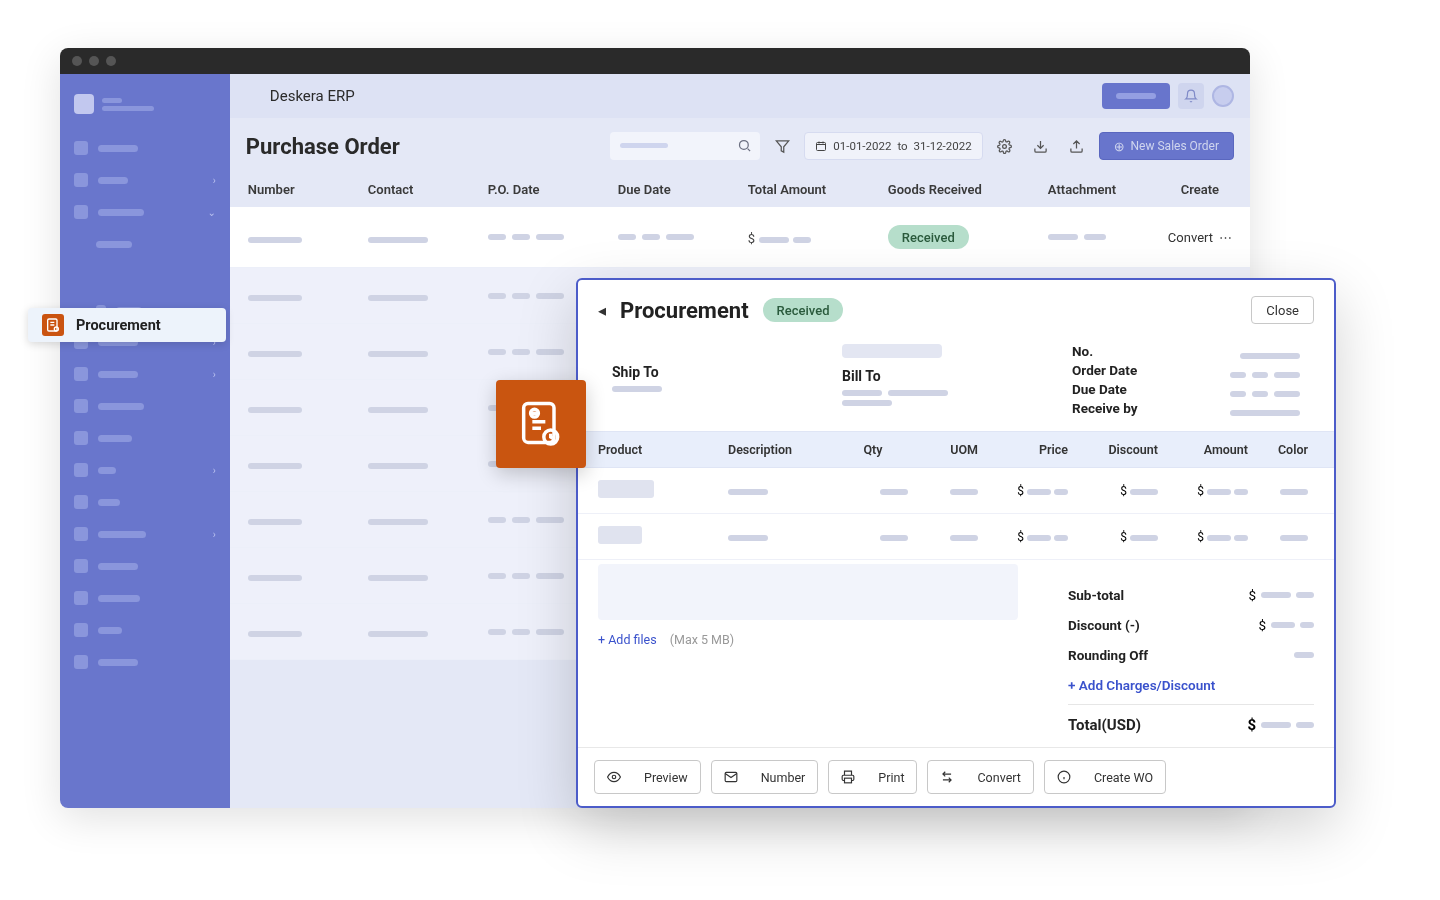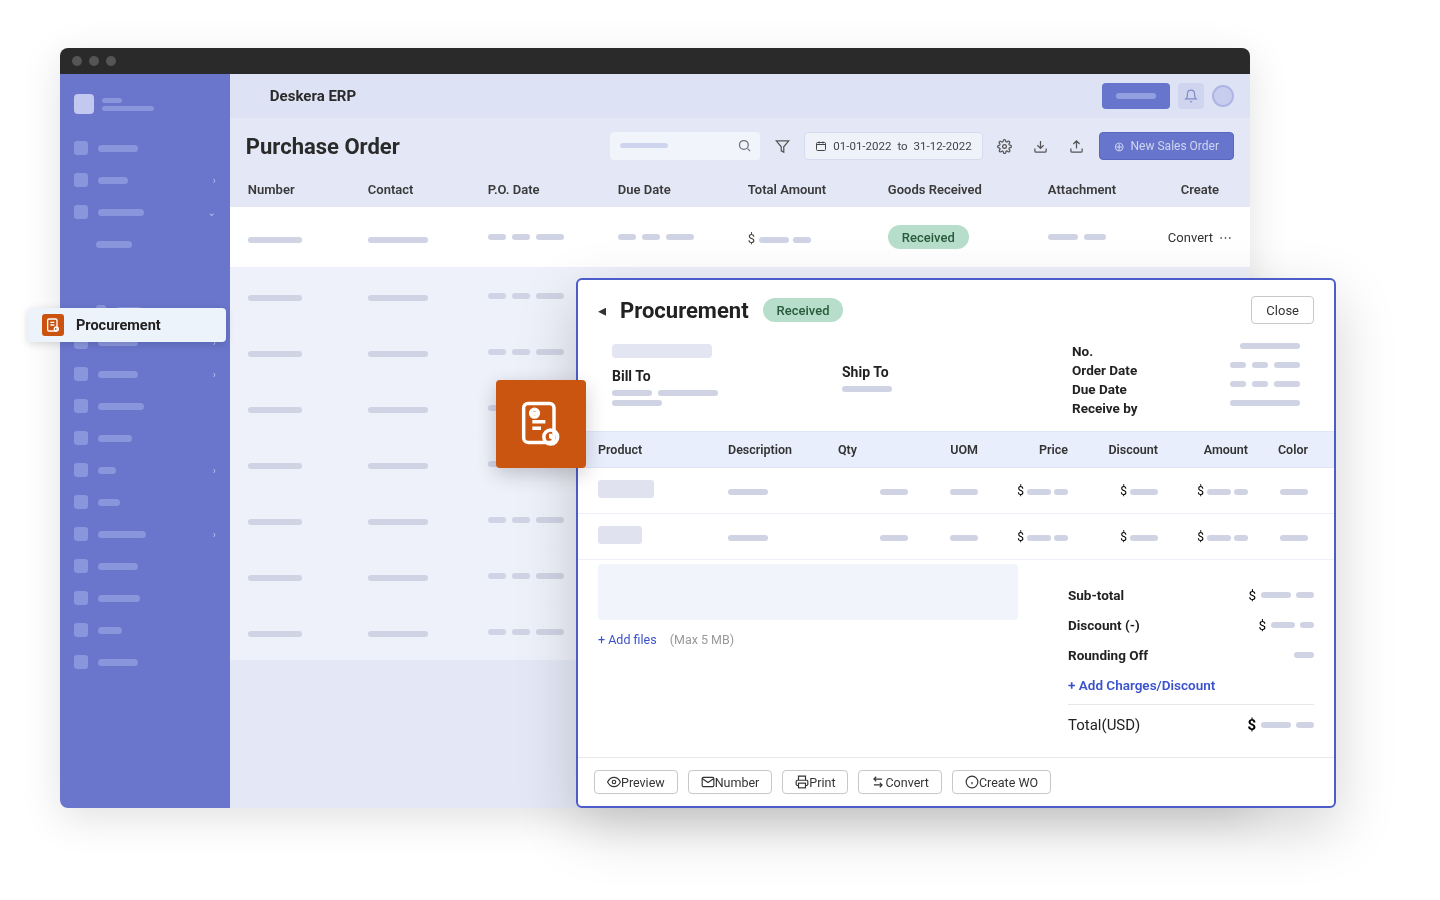--- a/index.html
+++ b/index.html
@@ -20,21 +20,21 @@
 .sb-bar { height: 5px; border-radius: 3px; background: #8a96dc; }
 .sb-item { display: flex; align-items: center; height: 32px; padding: 0 14px; gap: 10px; position: relative; }
 .sb-icon { width: 14px; height: 14px; border-radius: 3px; background: #8a96dc; flex: none; }
 .sb-label { height: 7px; border-radius: 4px; background: #8a96dc; }
 .sb-chev { margin-left: auto; color: #b9c1ef; font-size: 10px; }
 .sb-sub { padding-left: 36px; }
 
 .main { flex: 1; background: #e4e8f6; display: flex; flex-direction: column; }
 
 .topbar { height: 44px; background: #dde2f4; display: flex; align-items: center; padding: 0 16px; gap: 12px; }
-.app-title { font-weight: 700; color: #2b2b2b; font-size: 15px; padding-left: 24px; }
+.app-title { font-weight: 400; color: #2b2b2b; font-size: 15px; padding-left: 24px; }
 .topbar-right { margin-left: auto; display: flex; align-items: center; gap: 8px; }
 .top-btn { height: 26px; padding: 0 14px; border-radius: 4px; background: #6875cc; display: flex; align-items: center; }
 .top-btn-bar { width: 40px; height: 6px; border-radius: 3px; background: #949fe2; }
 .top-sq { width: 26px; height: 26px; border-radius: 4px; background: #cfd5ee; display: flex; align-items: center; justify-content: center; }
 .avatar { width: 22px; height: 22px; border-radius: 50%; background: #c7cdee; border: 2px solid #aeb6e3; }
 
 .page-head { display: flex; align-items: center; padding: 14px 16px 12px; }
 .page-title { font-weight: 700; font-size: 22px; color: #2a2a2a; }
 .ph-right { margin-left: auto; display: flex; align-items: center; gap: 8px; }
 .search-box { width: 150px; height: 28px; background: #f2f4fb; border-radius: 4px; position: relative; }
@@ -64,43 +64,43 @@
 .m-head { display: flex; align-items: center; padding: 16px 20px 12px; gap: 14px; }
 .m-back { font-size: 16px; color: #333; cursor: pointer; }
 .m-title { font-weight: 700; font-size: 22px; color: #222; }
 .m-close { margin-left: auto; border: 1px solid #c8c8c8; border-radius: 4px; height: 28px; padding: 0 14px; font-size: 13px; background: #fff; cursor: pointer; color: #333; }
 
 .m-info { display: flex; padding: 4px 34px 12px; gap: 40px; }
 .m-col { flex: 1; }
 .m-col-r { flex: 1.2; }
 .m-label { font-weight: 700; font-size: 14px; color: #222; margin-bottom: 6px; }
 .m-ph-row { display: flex; gap: 6px; margin: 4px 0; }
-.m-kv { display: flex; align-items: flex-start; margin: 3px 0; font-size: 13.5px; }
+.m-kv { display: flex; align-items: flex-end; margin: 3px 0; font-size: 13.5px; }
 .m-kv-k { font-weight: 700; color: #222; width: 86px; }
 
 .m-grid-head { display: grid; grid-template-columns: 130px 110px 70px 70px 90px 90px 90px 60px; padding: 10px 20px; background: #e8eefb; font-size: 12.5px; font-weight: 600; color: #333; border-top:1px solid #dfe5f5; border-bottom:1px solid #dfe5f5; }
 .m-grid-row { display: grid; grid-template-columns: 130px 110px 70px 70px 90px 90px 90px 60px; padding: 12px 20px; border-bottom: 1px solid #eef0f8; align-items: center; font-size: 12px; }
 .m-chip { height: 18px; border-radius: 3px; background: #e0e3ef; display:inline-block; }
 
 .m-actions-row { display: flex; gap: 22px; padding: 16px 20px 8px; font-size: 12.5px; }
 .m-link { color: #3a52cc; cursor: pointer; }
 .m-link-red { color: #3a52cc; }
 .m-notes { margin: 4px 20px; height: 56px; background: #f2f4fb; border-radius: 4px; width: 420px; }
 .m-files { padding: 8px 20px; font-size: 12.5px; color: #555; }
 .m-files .m-link { margin-right: 10px; }
 
 .m-summary { position: absolute; right: 20px; bottom: 62px; width: 246px; font-size: 13.5px; }
 .m-sum-row { display: flex; align-items: center; height: 30px; }
 .m-sum-k { font-weight: 700; color: #222; flex: 1; }
 .m-sum-v { display: flex; align-items: center; gap: 5px; }
 .m-sum-total { display: flex; align-items: center; height: 40px; font-weight: 700; font-size: 15px; border-top: 1px solid #e6e6e6; margin-top: 4px; }
-.m-sum-total .m-sum-k { font-weight: 400; }
+.m-sum-total .m-sum-k { font-weight: 700; }
 
 .m-foot { border-top: 1px solid #e8e8e8; padding: 12px 16px; display: flex; gap: 10px; margin-top: auto; }
-.m-foot-btn { height: 24px; padding: 0 12px; border: 1px solid #c8c8c8; border-radius: 4px; background: #fff; display: flex; align-items: center; gap: 0; font-size: 12.5px; color: #333; cursor: pointer; }
+.m-foot-btn { height: 34px; padding: 0 12px; border: 1px solid #c8c8c8; border-radius: 4px; background: #fff; display: flex; align-items: center; gap: 23px; font-size: 12.5px; color: #333; cursor: pointer; }
 .m-foot-btn svg, .m-foot-btn .ic { flex: none; }
 
 svg { display: block; }
 </style>
 </head>
 <body>
 
 <div class="app-window">
   <div class="titlebar">
     <div class="tb-dot"></div>
@@ -445,36 +445,36 @@
 <div class="modal">
   <div class="m-head">
     <span class="m-back">◂</span>
     <span class="m-title">Procurement</span>
     <span class="status-pill" style="background:#b6decb">Received</span>
     <button class="m-close">Close</button>
   </div>
 
   <div class="m-info">
     <div class="m-col">
+      <div style="height:24px"></div>
+      <div class="m-label">Ship To</div>
+      <div class="m-ph-row">
+          <span class="ph" style="width:50px"></span>
+        </div>
+    </div>
+    <div class="m-col">
       <div class="m-ph-row">
           <span class="ph" style="width:100px;height:14px;background:#e3e6f2"></span>
         </div>
       <div style="height:6px"></div>
       <div class="m-label">Bill To</div>
       <div class="m-ph-row">
           <span class="ph" style="width:40px"></span>
           <span class="ph" style="width:60px"></span>
         </div>
-      <div class="m-ph-row">
-          <span class="ph" style="width:50px"></span>
-        </div>
-    </div>
-    <div class="m-col">
-      <div style="height:24px"></div>
-      <div class="m-label">Ship To</div>
       <div class="m-ph-row">
           <span class="ph" style="width:50px"></span>
         </div>
     </div>
     <div class="m-col-r">
       <div class="m-kv">
           <span class="m-kv-k">No.</span>
           <span class="ph" style="width:60px;margin-left:auto"></span>
         </div>
       <div class="m-kv">
@@ -496,21 +496,21 @@
       <div class="m-kv">
           <span class="m-kv-k">Receive by</span>
           <span class="ph" style="width:70px;margin-left:auto"></span>
         </div>
     </div>
   </div>
 
   <div class="m-grid-head">
     <div>Product</div>
     <div>Description</div>
-    <div style="text-align:left">Qty</div>
+    <div style="text-align:center">Qty</div>
     <div style="text-align:right">UOM</div>
     <div style="text-align:right">Price</div>
     <div style="text-align:right">Discount</div>
     <div style="text-align:right">Amount</div>
     <div style="text-align:right">Color</div>
   </div>
   <div class="m-grid-row">
     <div><span class="m-chip" style="width:56px"></span></div>
     <div><span class="ph" style="width:40px"></span></div>
     <div style="text-align:right"><span class="ph" style="width:28px"></span></div>

